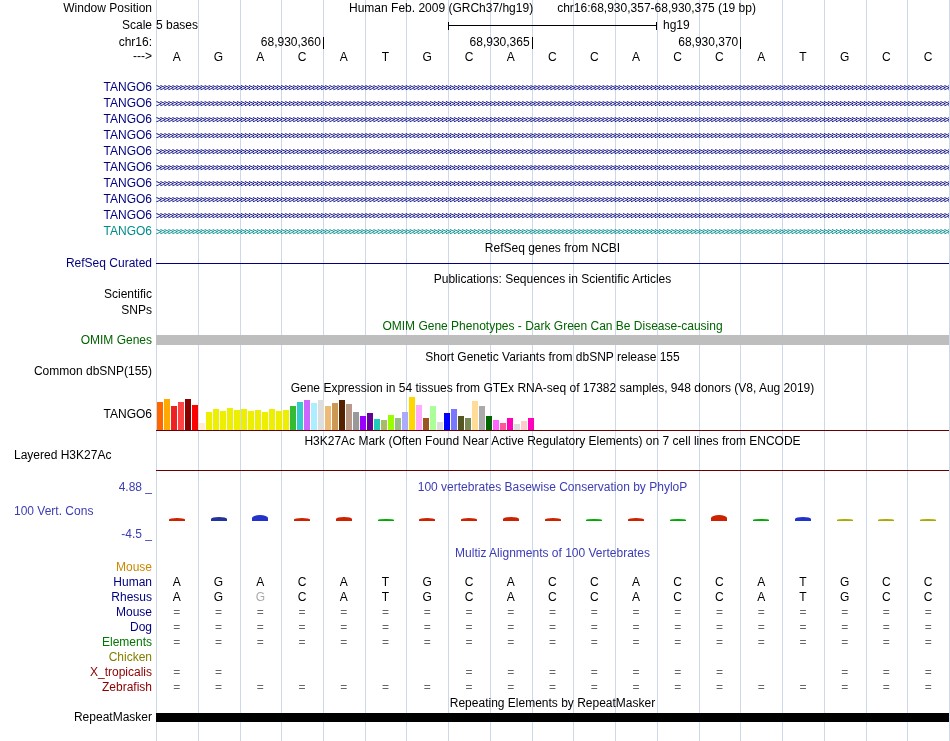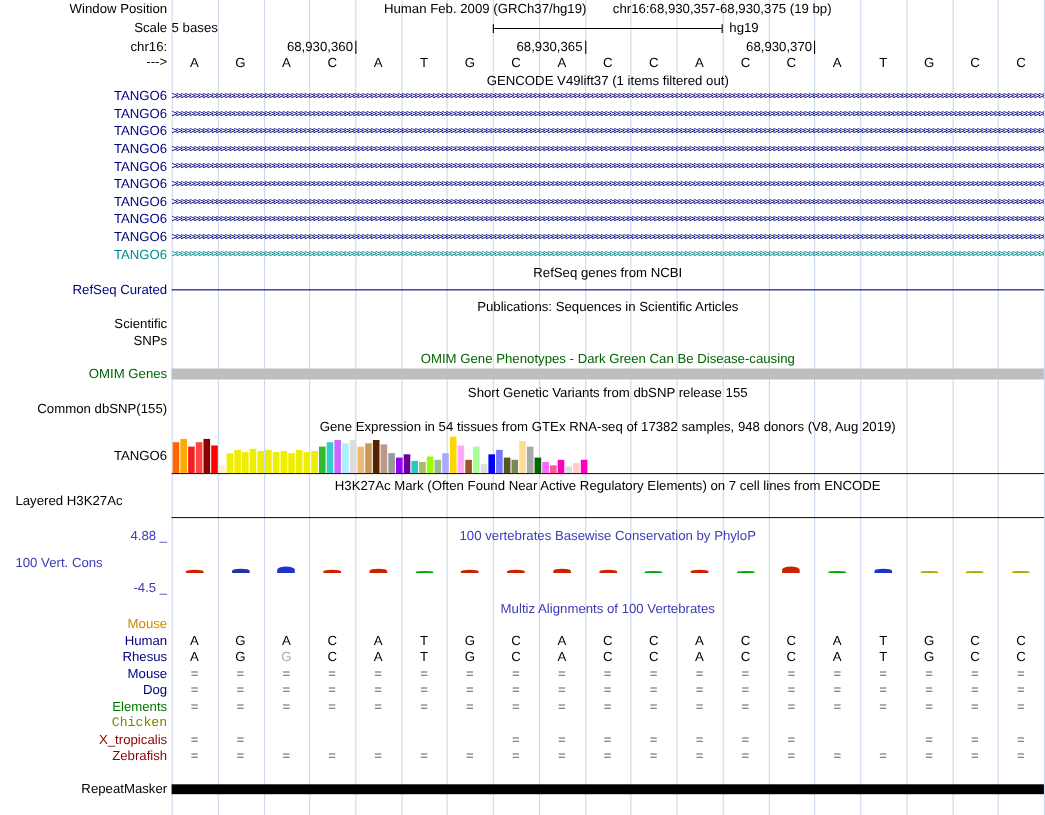--- a/index.html
+++ b/index.html
@@ -96,21 +96,20 @@
       <div class="base" style="left: 615.1px; width: 41.7px;">A</div>
       <div class="base" style="left: 656.8px; width: 41.7px;">C</div>
       <div class="base" style="left: 698.6px; width: 41.7px;">C</div>
       <div class="base" style="left: 740.3px; width: 41.7px;">A</div>
       <div class="base" style="left: 782.1px; width: 41.7px;">T</div>
       <div class="base" style="left: 823.8px; width: 41.7px;">G</div>
       <div class="base" style="left: 865.5px; width: 41.7px;">C</div>
       <div class="base" style="left: 907.3px; width: 41.7px;">C</div>
     </div>
 
-  <div class="ctitle" style="top:67px">GENCODE V49lift37 (1 items filtered out)</div>
 
   <div class="ctitle" style="top:242px">RefSeq genes from NCBI</div>
   <div class="lbl navy" style="top:257px">RefSeq Curated</div>
   <div class="track-line" style="top:263px;background:#000080"></div>
 
   <div class="ctitle" style="top:273px">Publications: Sequences in Scientific Articles</div>
   <div class="lbl" style="top:288px">Scientific</div>
   <div class="lbl" style="top:304px">SNPs</div>
 
   <div class="ctitle green" style="top:320px">OMIM Gene Phenotypes - Dark Green Can Be Disease-causing</div>
@@ -205,20 +204,21 @@
       <div class="pmark" style="left: 555.4px; top: 34px; height: 6px; background: rgb(204, 34, 0);"></div>
       <div class="pmark" style="left: 597.2px; top: 38px; height: 2px; background: rgb(0, 170, 0);"></div>
       <div class="pmark" style="left: 638.9px; top: 36px; height: 4px; background: rgb(34, 51, 204);"></div>
       <div class="pmark" style="left: 680.7px; top: 38px; height: 2px; background: rgb(170, 170, 0);"></div>
       <div class="pmark" style="left: 722.4px; top: 38px; height: 2px; background: rgb(170, 170, 0);"></div>
       <div class="pmark" style="left: 764.1px; top: 38px; height: 2px; background: rgb(170, 170, 0);"></div>
     </div>
 
   <div class="ctitle blue" style="top:547px">Multiz Alignments of 100 Vertebrates</div>
 
+  <div class="ctitle" style="top:697px">Repeating Elements by RepeatMasker</div>
   <div class="lbl" style="top:711px">RepeatMasker</div>
   <div class="bar-repeat" style="top:713px"></div>
 <div class="lbl" style="top: 81px; color: rgb(0, 0, 128);">TANGO6</div>
     <div class="chevrons" style="top: 81px; color: rgb(0, 0, 128);">&gt;&gt;&gt;&gt;&gt;&gt;&gt;&gt;&gt;&gt;&gt;&gt;&gt;&gt;&gt;&gt;&gt;&gt;&gt;&gt;&gt;&gt;&gt;&gt;&gt;&gt;&gt;&gt;&gt;&gt;&gt;&gt;&gt;&gt;&gt;&gt;&gt;&gt;&gt;&gt;&gt;&gt;&gt;&gt;&gt;&gt;&gt;&gt;&gt;&gt;&gt;&gt;&gt;&gt;&gt;&gt;&gt;&gt;&gt;&gt;&gt;&gt;&gt;&gt;&gt;&gt;&gt;&gt;&gt;&gt;&gt;&gt;&gt;&gt;&gt;&gt;&gt;&gt;&gt;&gt;&gt;&gt;&gt;&gt;&gt;&gt;&gt;&gt;&gt;&gt;&gt;&gt;&gt;&gt;&gt;&gt;&gt;&gt;&gt;&gt;&gt;&gt;&gt;&gt;&gt;&gt;&gt;&gt;&gt;&gt;&gt;&gt;&gt;&gt;&gt;&gt;&gt;&gt;&gt;&gt;&gt;&gt;&gt;&gt;&gt;&gt;&gt;&gt;&gt;&gt;&gt;&gt;&gt;&gt;&gt;&gt;&gt;&gt;&gt;&gt;&gt;&gt;&gt;&gt;&gt;&gt;&gt;&gt;&gt;&gt;&gt;&gt;&gt;&gt;&gt;&gt;&gt;&gt;&gt;&gt;&gt;&gt;&gt;&gt;&gt;&gt;&gt;&gt;&gt;&gt;&gt;&gt;&gt;&gt;&gt;&gt;&gt;&gt;&gt;&gt;&gt;&gt;&gt;&gt;&gt;&gt;&gt;&gt;&gt;&gt;&gt;&gt;&gt;&gt;&gt;&gt;&gt;&gt;&gt;&gt;&gt;&gt;&gt;&gt;&gt;&gt;&gt;&gt;&gt;&gt;&gt;&gt;&gt;&gt;&gt;&gt;&gt;&gt;&gt;&gt;</div>
     <div class="lbl" style="top: 97px; color: rgb(0, 0, 128);">TANGO6</div>
     <div class="chevrons" style="top: 97px; color: rgb(0, 0, 128);">&gt;&gt;&gt;&gt;&gt;&gt;&gt;&gt;&gt;&gt;&gt;&gt;&gt;&gt;&gt;&gt;&gt;&gt;&gt;&gt;&gt;&gt;&gt;&gt;&gt;&gt;&gt;&gt;&gt;&gt;&gt;&gt;&gt;&gt;&gt;&gt;&gt;&gt;&gt;&gt;&gt;&gt;&gt;&gt;&gt;&gt;&gt;&gt;&gt;&gt;&gt;&gt;&gt;&gt;&gt;&gt;&gt;&gt;&gt;&gt;&gt;&gt;&gt;&gt;&gt;&gt;&gt;&gt;&gt;&gt;&gt;&gt;&gt;&gt;&gt;&gt;&gt;&gt;&gt;&gt;&gt;&gt;&gt;&gt;&gt;&gt;&gt;&gt;&gt;&gt;&gt;&gt;&gt;&gt;&gt;&gt;&gt;&gt;&gt;&gt;&gt;&gt;&gt;&gt;&gt;&gt;&gt;&gt;&gt;&gt;&gt;&gt;&gt;&gt;&gt;&gt;&gt;&gt;&gt;&gt;&gt;&gt;&gt;&gt;&gt;&gt;&gt;&gt;&gt;&gt;&gt;&gt;&gt;&gt;&gt;&gt;&gt;&gt;&gt;&gt;&gt;&gt;&gt;&gt;&gt;&gt;&gt;&gt;&gt;&gt;&gt;&gt;&gt;&gt;&gt;&gt;&gt;&gt;&gt;&gt;&gt;&gt;&gt;&gt;&gt;&gt;&gt;&gt;&gt;&gt;&gt;&gt;&gt;&gt;&gt;&gt;&gt;&gt;&gt;&gt;&gt;&gt;&gt;&gt;&gt;&gt;&gt;&gt;&gt;&gt;&gt;&gt;&gt;&gt;&gt;&gt;&gt;&gt;&gt;&gt;&gt;&gt;&gt;&gt;&gt;&gt;&gt;&gt;&gt;&gt;&gt;&gt;&gt;&gt;&gt;&gt;&gt;&gt;&gt;&gt;</div>
     <div class="lbl" style="top: 113px; color: rgb(0, 0, 128);">TANGO6</div>
     <div class="chevrons" style="top: 113px; color: rgb(0, 0, 128);">&gt;&gt;&gt;&gt;&gt;&gt;&gt;&gt;&gt;&gt;&gt;&gt;&gt;&gt;&gt;&gt;&gt;&gt;&gt;&gt;&gt;&gt;&gt;&gt;&gt;&gt;&gt;&gt;&gt;&gt;&gt;&gt;&gt;&gt;&gt;&gt;&gt;&gt;&gt;&gt;&gt;&gt;&gt;&gt;&gt;&gt;&gt;&gt;&gt;&gt;&gt;&gt;&gt;&gt;&gt;&gt;&gt;&gt;&gt;&gt;&gt;&gt;&gt;&gt;&gt;&gt;&gt;&gt;&gt;&gt;&gt;&gt;&gt;&gt;&gt;&gt;&gt;&gt;&gt;&gt;&gt;&gt;&gt;&gt;&gt;&gt;&gt;&gt;&gt;&gt;&gt;&gt;&gt;&gt;&gt;&gt;&gt;&gt;&gt;&gt;&gt;&gt;&gt;&gt;&gt;&gt;&gt;&gt;&gt;&gt;&gt;&gt;&gt;&gt;&gt;&gt;&gt;&gt;&gt;&gt;&gt;&gt;&gt;&gt;&gt;&gt;&gt;&gt;&gt;&gt;&gt;&gt;&gt;&gt;&gt;&gt;&gt;&gt;&gt;&gt;&gt;&gt;&gt;&gt;&gt;&gt;&gt;&gt;&gt;&gt;&gt;&gt;&gt;&gt;&gt;&gt;&gt;&gt;&gt;&gt;&gt;&gt;&gt;&gt;&gt;&gt;&gt;&gt;&gt;&gt;&gt;&gt;&gt;&gt;&gt;&gt;&gt;&gt;&gt;&gt;&gt;&gt;&gt;&gt;&gt;&gt;&gt;&gt;&gt;&gt;&gt;&gt;&gt;&gt;&gt;&gt;&gt;&gt;&gt;&gt;&gt;&gt;&gt;&gt;&gt;&gt;&gt;&gt;&gt;&gt;&gt;&gt;&gt;&gt;&gt;&gt;&gt;&gt;&gt;&gt;</div>
     <div class="lbl" style="top: 129px; color: rgb(0, 0, 128);">TANGO6</div>
     <div class="chevrons" style="top: 129px; color: rgb(0, 0, 128);">&gt;&gt;&gt;&gt;&gt;&gt;&gt;&gt;&gt;&gt;&gt;&gt;&gt;&gt;&gt;&gt;&gt;&gt;&gt;&gt;&gt;&gt;&gt;&gt;&gt;&gt;&gt;&gt;&gt;&gt;&gt;&gt;&gt;&gt;&gt;&gt;&gt;&gt;&gt;&gt;&gt;&gt;&gt;&gt;&gt;&gt;&gt;&gt;&gt;&gt;&gt;&gt;&gt;&gt;&gt;&gt;&gt;&gt;&gt;&gt;&gt;&gt;&gt;&gt;&gt;&gt;&gt;&gt;&gt;&gt;&gt;&gt;&gt;&gt;&gt;&gt;&gt;&gt;&gt;&gt;&gt;&gt;&gt;&gt;&gt;&gt;&gt;&gt;&gt;&gt;&gt;&gt;&gt;&gt;&gt;&gt;&gt;&gt;&gt;&gt;&gt;&gt;&gt;&gt;&gt;&gt;&gt;&gt;&gt;&gt;&gt;&gt;&gt;&gt;&gt;&gt;&gt;&gt;&gt;&gt;&gt;&gt;&gt;&gt;&gt;&gt;&gt;&gt;&gt;&gt;&gt;&gt;&gt;&gt;&gt;&gt;&gt;&gt;&gt;&gt;&gt;&gt;&gt;&gt;&gt;&gt;&gt;&gt;&gt;&gt;&gt;&gt;&gt;&gt;&gt;&gt;&gt;&gt;&gt;&gt;&gt;&gt;&gt;&gt;&gt;&gt;&gt;&gt;&gt;&gt;&gt;&gt;&gt;&gt;&gt;&gt;&gt;&gt;&gt;&gt;&gt;&gt;&gt;&gt;&gt;&gt;&gt;&gt;&gt;&gt;&gt;&gt;&gt;&gt;&gt;&gt;&gt;&gt;&gt;&gt;&gt;&gt;&gt;&gt;&gt;&gt;&gt;&gt;&gt;&gt;&gt;&gt;&gt;&gt;&gt;&gt;&gt;&gt;&gt;&gt;</div>
@@ -339,21 +339,21 @@
       <div class="mz-cell" style="left: 417.4px; width: 41.7px; color: rgb(102, 102, 102);">=</div>
       <div class="mz-cell" style="left: 459.1px; width: 41.7px; color: rgb(102, 102, 102);">=</div>
       <div class="mz-cell" style="left: 500.8px; width: 41.7px; color: rgb(102, 102, 102);">=</div>
       <div class="mz-cell" style="left: 542.6px; width: 41.7px; color: rgb(102, 102, 102);">=</div>
       <div class="mz-cell" style="left: 584.3px; width: 41.7px; color: rgb(102, 102, 102);">=</div>
       <div class="mz-cell" style="left: 626.1px; width: 41.7px; color: rgb(102, 102, 102);">=</div>
       <div class="mz-cell" style="left: 667.8px; width: 41.7px; color: rgb(102, 102, 102);">=</div>
       <div class="mz-cell" style="left: 709.5px; width: 41.7px; color: rgb(102, 102, 102);">=</div>
       <div class="mz-cell" style="left: 751.3px; width: 41.7px; color: rgb(102, 102, 102);">=</div>
     </div>
-    <div class="lbl" style="top: 651px; color: rgb(128, 128, 0); font-family: Liberation Mono, monospace;">Chicken</div>
+    <div class="lbl" style="top: 651px; color: rgb(128, 128, 0);">Chicken</div>
     <div class="mz-row" style="top: 651px;"></div>
     <div class="lbl" style="top: 666px; color: rgb(139, 0, 0);">X_tropicalis</div>
     <div class="mz-row" style="top: 666px;">
       <div class="mz-cell" style="left: 0px; width: 41.7px; color: rgb(102, 102, 102);">=</div>
       <div class="mz-cell" style="left: 41.7px; width: 41.7px; color: rgb(102, 102, 102);">=</div>
       <div class="mz-cell" style="left: 292.2px; width: 41.7px; color: rgb(102, 102, 102);">=</div>
       <div class="mz-cell" style="left: 333.9px; width: 41.7px; color: rgb(102, 102, 102);">=</div>
       <div class="mz-cell" style="left: 375.6px; width: 41.7px; color: rgb(102, 102, 102);">=</div>
       <div class="mz-cell" style="left: 417.4px; width: 41.7px; color: rgb(102, 102, 102);">=</div>
       <div class="mz-cell" style="left: 459.1px; width: 41.7px; color: rgb(102, 102, 102);">=</div>

